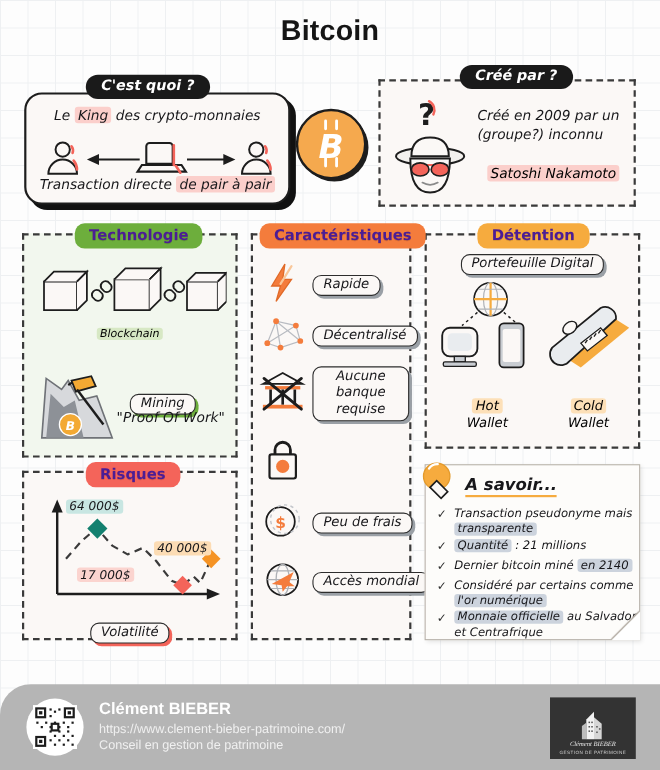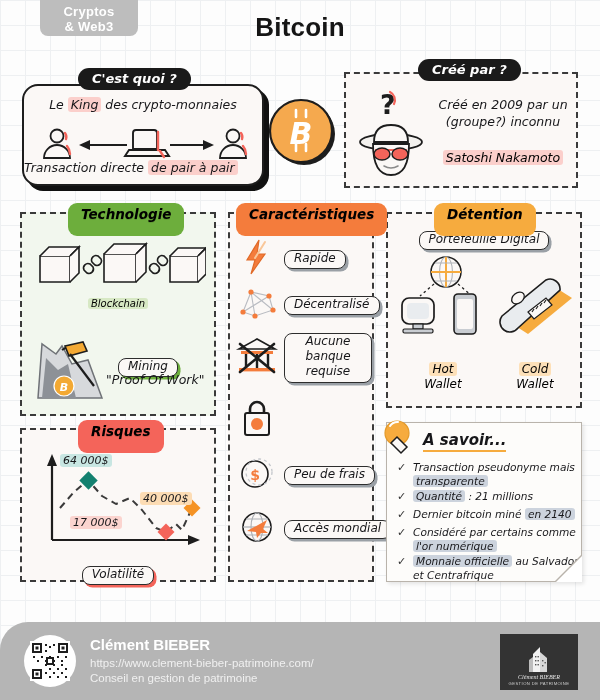--- a/index.html
+++ b/index.html
@@ -46,24 +46,24 @@
     background: #1a1a1a; color: #fff;
     border-radius: 11px;
     font-family: "DejaVu Sans", sans-serif;
     font-style: italic; font-weight: bold;
     font-size: 13px; white-space: nowrap;
     padding: 3px 14px 4px;
     z-index: 5;
   }
   .sec-badge {
     position: absolute;
-    color: #000000; border-radius: 9px;
-    font-style: italic; font-weight: bold;
+    color: #4c1d95; border-radius: 9px;
+    font-weight: bold;
     font-size: 13.5px; white-space: nowrap;
-    padding: 3px 13px 14px;
+    padding: 3px 13px 4px;
     z-index: 5;
     text-shadow: 0 1px 0 rgba(0,0,0,.12);
   }
   .dashed {
     position: absolute;
     border: 2px dashed #3a3a3a;
     background: #fbf8f6;
   }
   .dashed.green  { background: #f2f7ee; }
 
@@ -91,31 +91,31 @@
 
   
   #b-quoi {
     position: absolute; left: 22px; top: 84px;
     width: 242px; height: 102px;
     background: #fbf8f6;
     border: 2.4px solid #1d1d1d; border-radius: 16px;
     box-shadow: 5px 5px 0 #111;
   }
   #b-quoi .line1 { position: absolute; top: 11px; width: 100%; text-align: center; }
-  #b-quoi .line2 { position: absolute; bottom: 9px; width: 100%; text-align: left; }
+  #b-quoi .line2 { position: absolute; bottom: 9px; width: 100%; text-align: center; }
   .arrow-row {
     position: absolute; top: 38px; left: 0; width: 100%; height: 42px;
   }
 
   
   #b-cree { left: 344px; top: 72px; width: 234px; height: 116px; }
   #b-cree .txt {
     position: absolute; left: 88px; top: 22px; width: 138px;
     font-style: italic; font-size: 12.5px; line-height: 17px;
-    color: #17171a; text-align: center;
+    color: #17171a; text-align: left;
   }
   #b-cree .sato {
     position: absolute; left: 86px; top: 76px; width: 142px; text-align: center;
     font-style: italic; font-size: 12.5px;
   }
 
   
   #b-tech { left: 20px; top: 212px; width: 196px; height: 204px; }
   .tech-label {
     position: absolute; width: 100%; text-align: center;
@@ -202,24 +202,20 @@
   #footer .flogo .ln2 {
     font-family: "Liberation Sans", sans-serif;
     font-size: 4.2px; letter-spacing: .4px; color: #cfcfcf; margin-top: 1px;
   }
 </style>
 </head>
 <body>
 
 <div id="page">
 
-  <div class="cat-badge">
-    <div>Cryptos</div>
-    <div>&amp; Web3</div>
-  </div>
   <div class="main-title">Bitcoin</div>
 
   <div class="blk-title" style="left:78px; top:68px;">C'est quoi ?</div>
   <div id="b-quoi">
     <div class="line1 hand">
       <span>Le </span><span class="hl hl-pink">King</span><span> des crypto-monnaies</span>
     </div>
 
     <div class="arrow-row">
       <svg width="242" height="42" viewBox="0 0 242 42">

